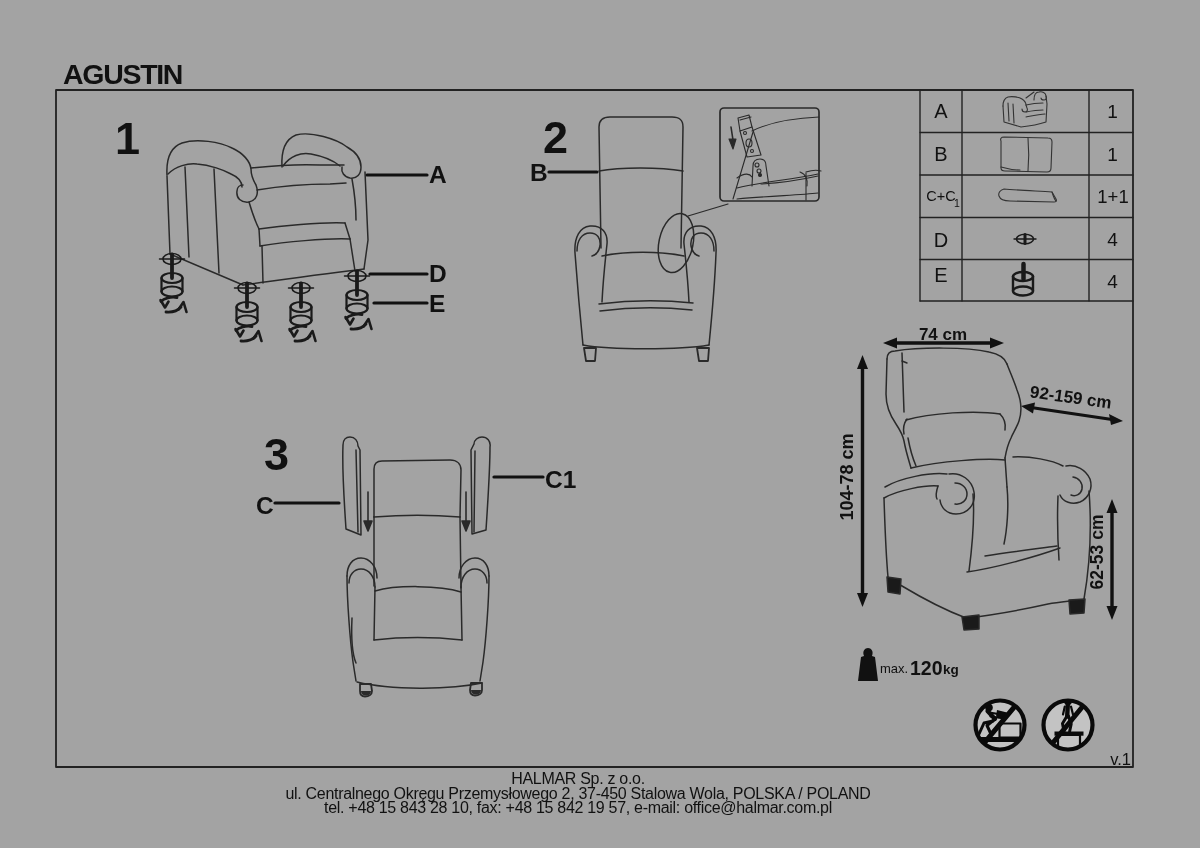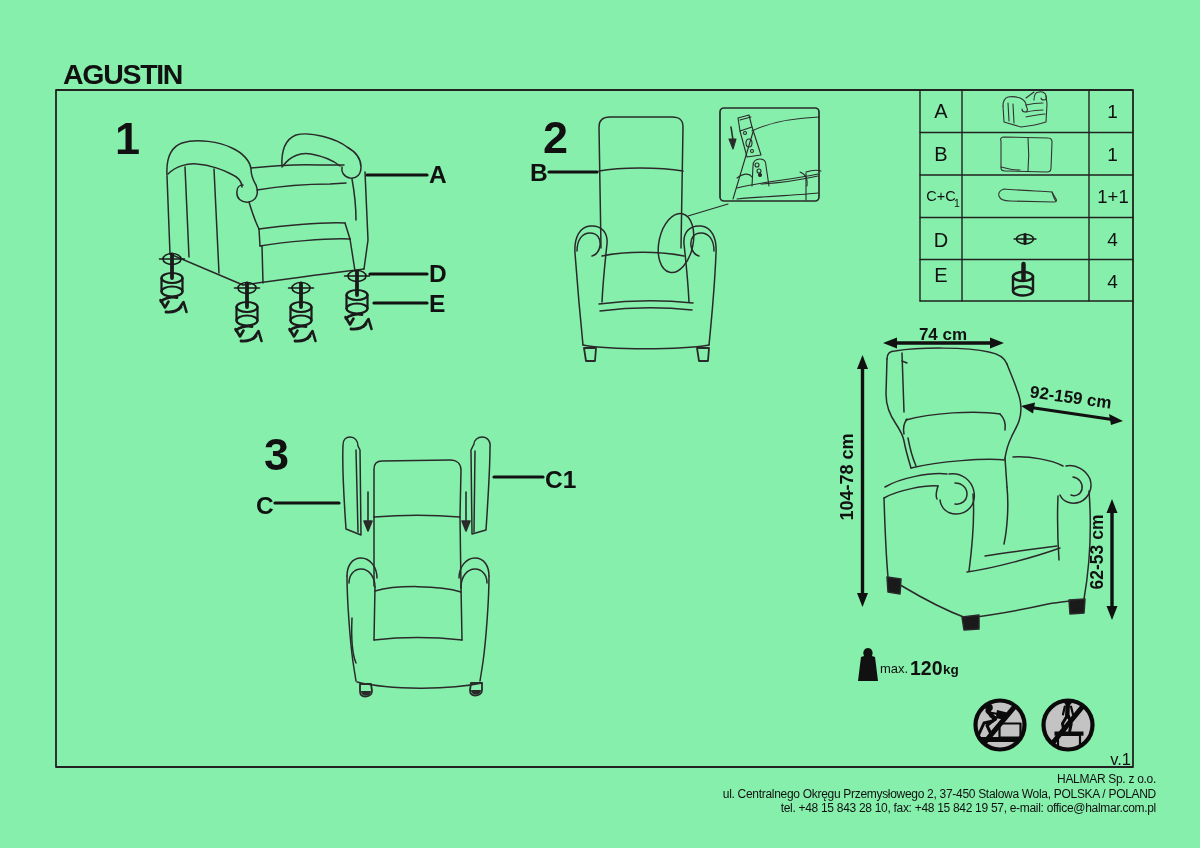--- a/index.html
+++ b/index.html
@@ -1,19 +1,19 @@
 <!DOCTYPE html>
 <html><head>
 <meta charset="utf-8">
 <style>
 html,body{margin:0;padding:0;background:#fff;width:1200px;height:848px;overflow:hidden;}
 body{font-family:"Liberation Sans",sans-serif;}
-#page{position:relative;width:1200px;height:848px;background:#86efac;}
+#page{position:relative;width:1200px;height:848px;background:#a3a3a3;}
 svg{position:absolute;left:0;top:0;}
-.footer{position:absolute;left:0;top:772px;width:1156px;text-align:right;font-size:12px;color:#111;line-height:14.5px;letter-spacing:-0.3px;}
+.footer{position:absolute;left:0;top:772px;width:1156px;text-align:center;font-size:16px;color:#111;line-height:14.5px;letter-spacing:-0.3px;}
 </style>
 </head>
 <body>
 <div id="page">
 <svg width="1200" height="848" viewBox="0 0 1200 848" fill="none" stroke-linecap="round" stroke-linejoin="round">
 
 <text x="63" y="84" font-size="28.5" font-weight="bold" fill="#111" stroke="none" letter-spacing="-1.3">AGUSTIN</text>
 
 <rect x="56" y="90" width="1077" height="677" stroke="#222" stroke-width="1.8"></rect>
 

